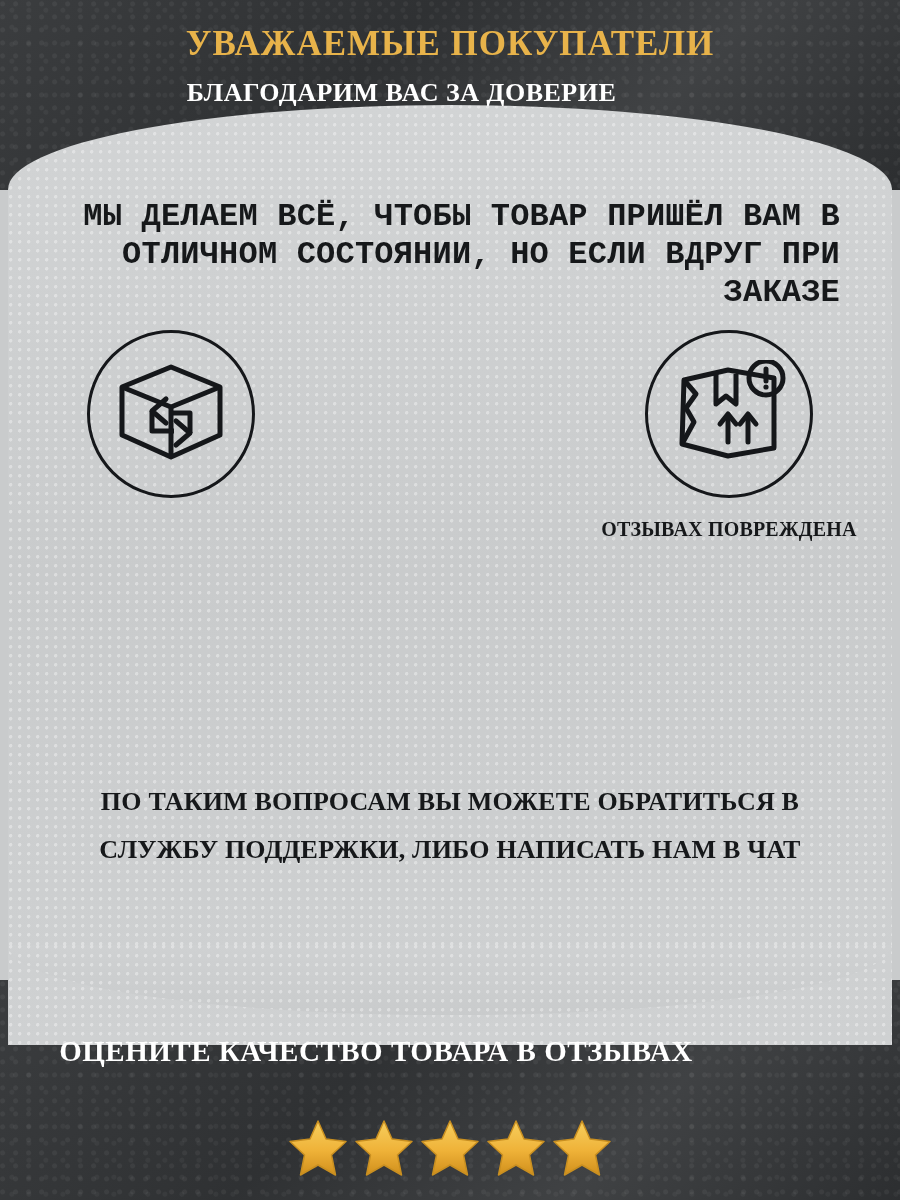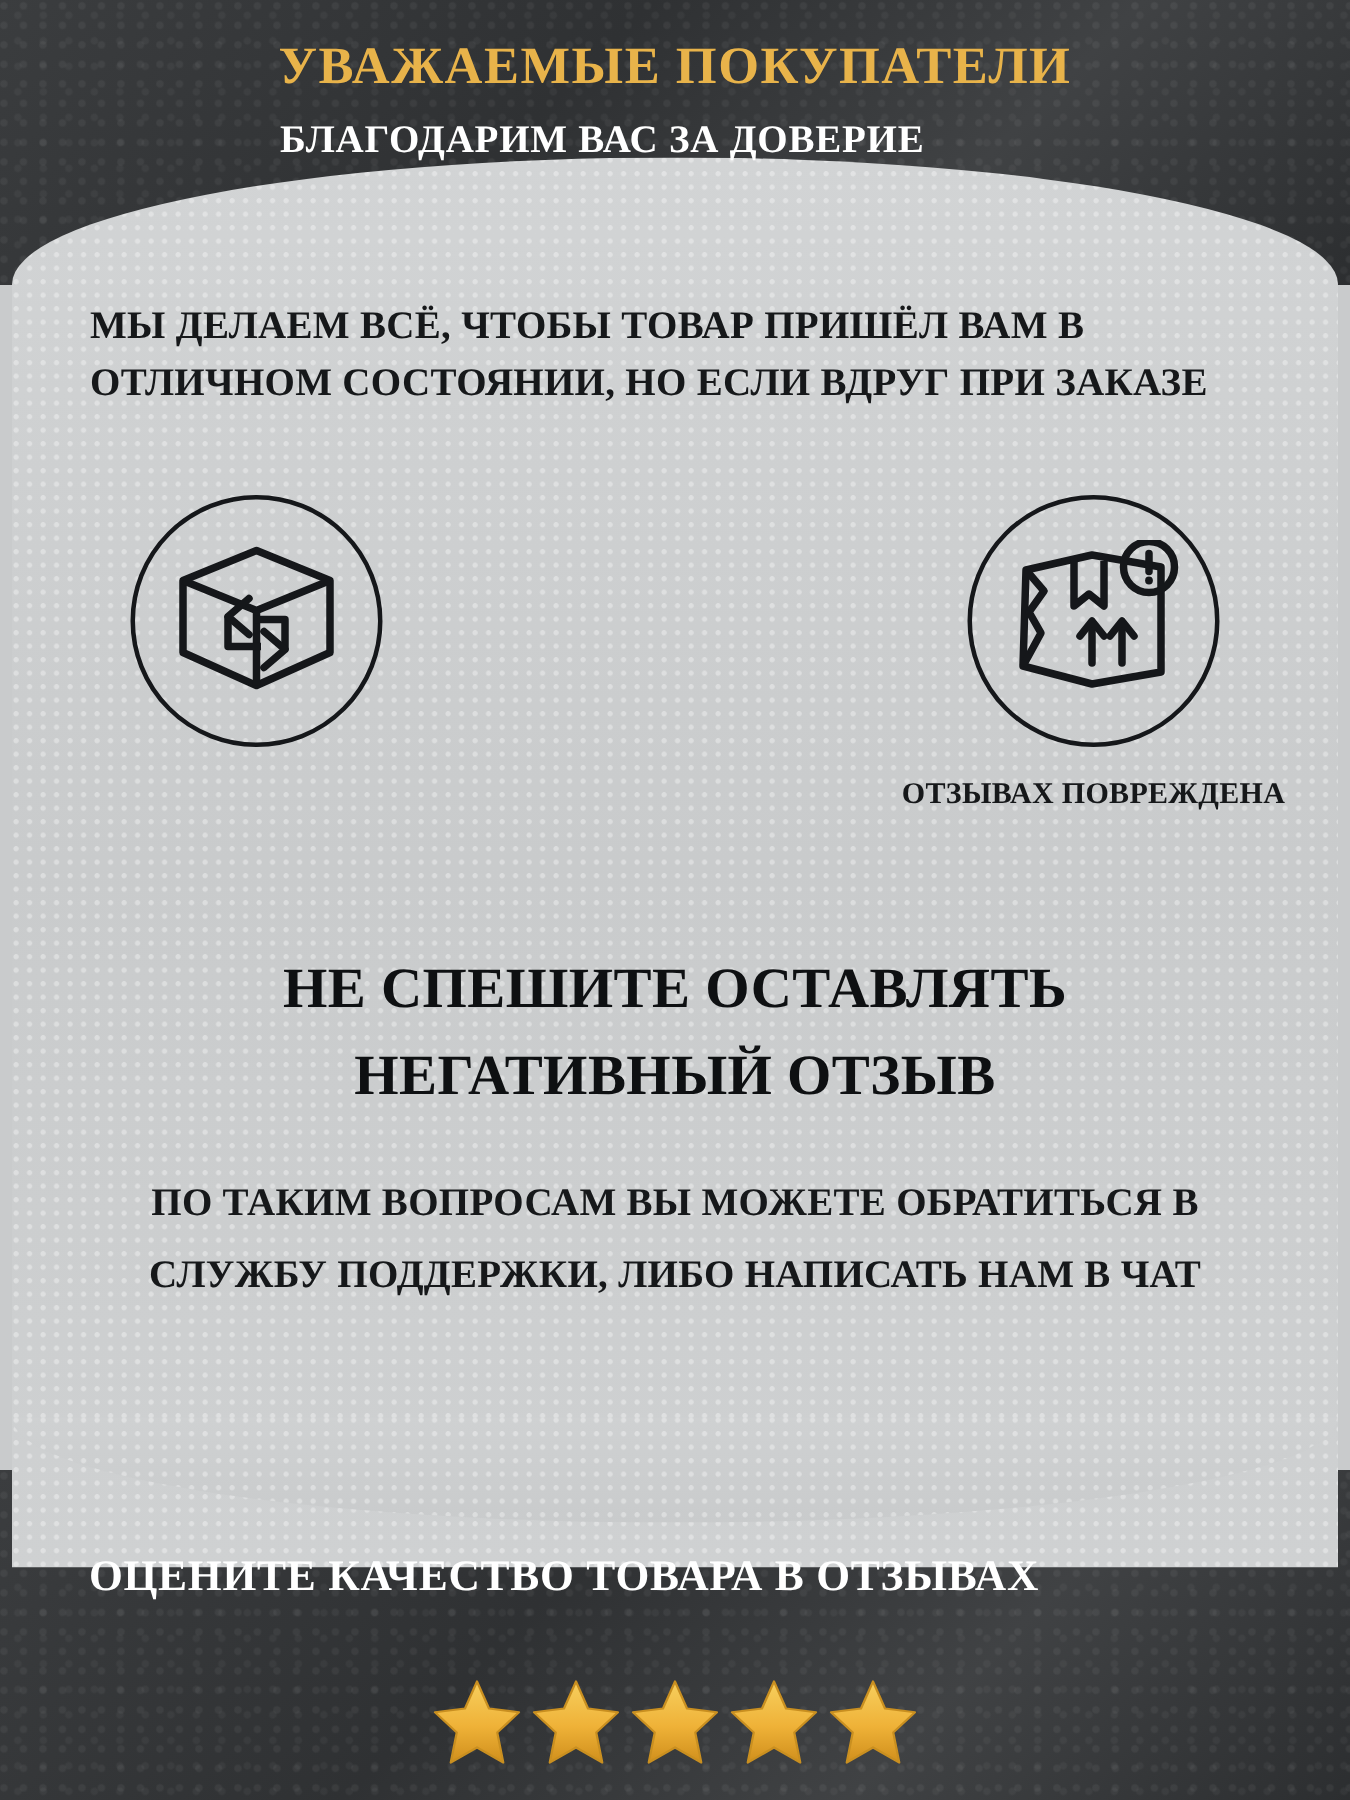--- a/index.html
+++ b/index.html
@@ -96,26 +96,27 @@
     font-weight: bold;
     line-height: 34px;
     letter-spacing: 0.5px;
   }
 
   
   .intro {
     position: absolute;
     left: 60px; top: 198px;
     width: 780px;
-    text-align: left;
+    text-align: right;
     color: #16181a;
-    font-size: 26px;
+    font-size: 32px;
     font-weight: bold;
     line-height: 38px;
     letter-spacing: 0.2px;
+    font-family: Liberation Mono, monospace;
   }
 
   
   .icons-row {
     position: absolute;
     left: 40px; top: 330px;
     width: 820px;
     display: flex;
     justify-content: space-between;
     align-items: flex-start;
@@ -253,21 +254,20 @@
               <line x1="96" y1="9" x2="96" y2="21" stroke="#15171a" stroke-width="5" stroke-linecap="round"></line>
               <circle cx="96" cy="27" r="2.6" fill="#15171a"></circle>
             </svg>
           </span>
         </div>
         <div class="icon-caption">ОТЗЫВАХ ПОВРЕЖДЕНА</div>
       </div>
 
     </div>
 
-    <div class="big">НЕ СПЕШИТЕ ОСТАВЛЯТЬ НЕГАТИВНЫЙ ОТЗЫВ</div>
 
     <div class="support">ПО ТАКИМ ВОПРОСАМ ВЫ МОЖЕТЕ ОБРАТИТЬСЯ В СЛУЖБУ ПОДДЕРЖКИ, ЛИБО НАПИСАТЬ НАМ В ЧАТ</div>
 
     <div class="footer-title">ОЦЕНИТЕ КАЧЕСТВО ТОВАРА В ОТЗЫВАХ</div>
 
     <div class="stars">
       <span class="star">
         <svg width="62" height="60" viewBox="0 0 62 60">
             <defs>
               <linearGradient id="g1" x1="0" y1="0" x2="0" y2="1">

